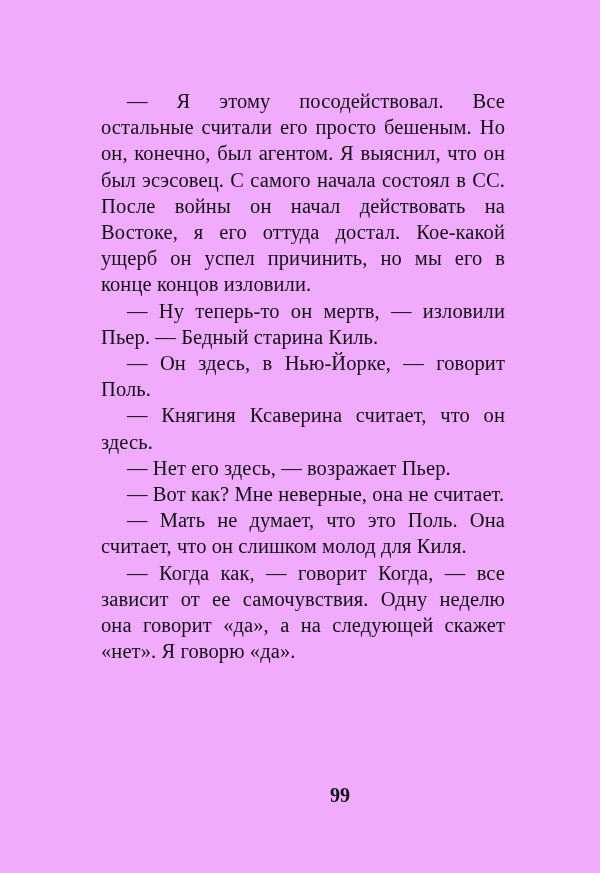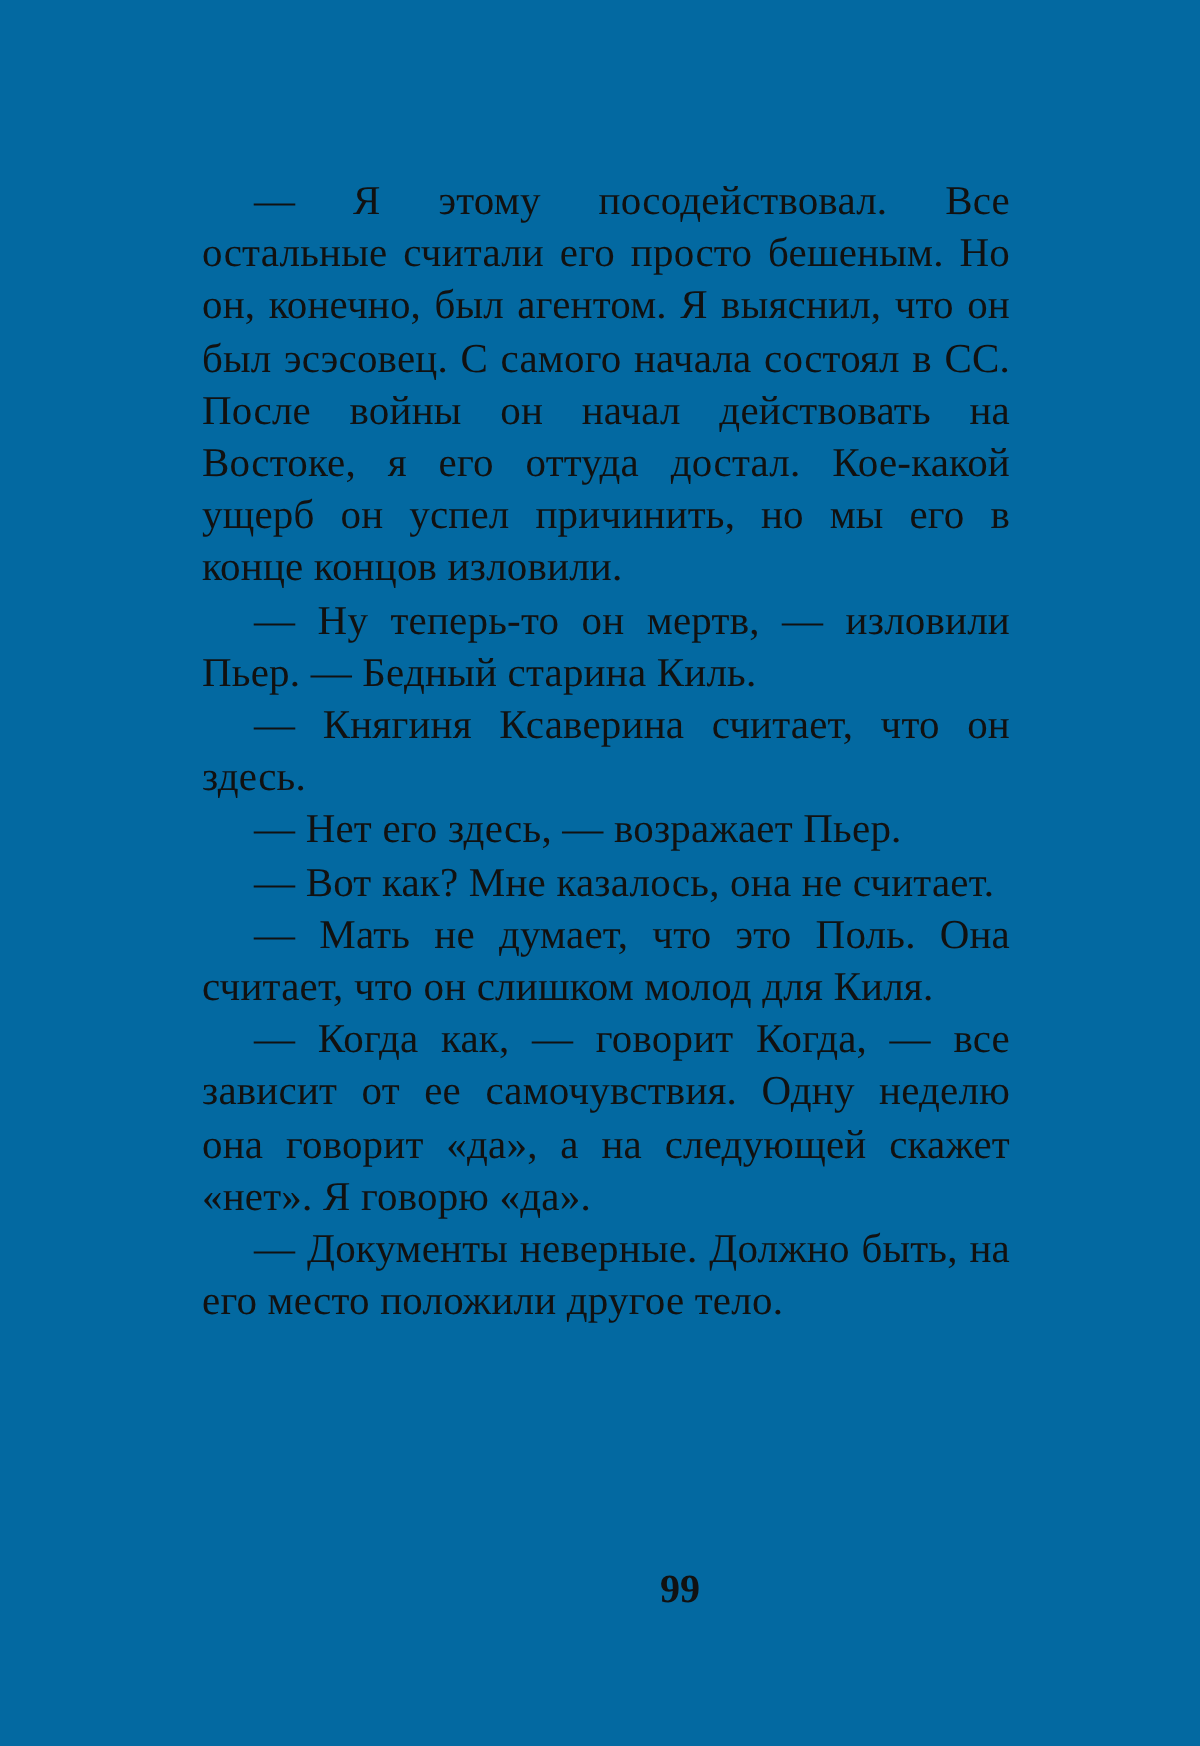--- a/index.html
+++ b/index.html
@@ -1,36 +1,36 @@
 <!DOCTYPE html>
 <html><head>
 <meta charset="utf-8">
 <style>
   html, body { margin: 0; padding: 0; background: #ffffff; }
   body { width: 600px; height: 873px; position: relative; overflow: hidden; }
-  .page { position: absolute; left: 0; top: 0; width: 600px; height: 873px; background: #0369a1; }
+  .page { position: absolute; left: 0; top: 0; width: 600px; height: 873px; background: #f0abfc; }
   .text {
     position: absolute; left: 101px; top: 88px; width: 404px;
     font-family: "Liberation Serif", serif; font-size: 20.5px; line-height: 26.2px;
     color: #111; text-align: justify; letter-spacing: 0.1px;
   }
   .para { margin: 0; text-indent: 26px; }
   .pagenum {
     position: absolute; left: 0; width: 600px; top: 784px; text-align: center;
     font-family: "Liberation Serif", serif; font-size: 20px; font-weight: bold; color: #111; padding-left: 40px;
   }
 </style>
 </head>
 <body>
 
 <div class="page">
   <div class="text">
     <p class="para">— Я этому посодействовал. Все остальные считали его просто бешеным. Но он, конечно, был агентом. Я выяснил, что он был эсэсовец. С самого начала состоял в СС. После войны он начал действовать на Востоке, я его оттуда достал. Кое-какой ущерб он успел причинить, но мы его в конце концов изловили.</p>
     <p class="para">— Ну теперь-то он мертв, — изловили Пьер. — Бедный старина Киль.</p>
+    <p class="para">— Он здесь, в Нью-Йорке, — говорит Поль.</p>
     <p class="para">— Княгиня Ксаверина считает, что он здесь.</p>
     <p class="para">— Нет его здесь, — возражает Пьер.</p>
-    <p class="para">— Вот как? Мне казалось, она не считает.</p>
+    <p class="para">— Вот как? Мне неверные, она не считает.</p>
     <p class="para">— Мать не думает, что это Поль. Она считает, что он слишком молод для Киля.</p>
     <p class="para">— Когда как, — говорит Когда, — все зависит от ее самочувствия. Одну неделю она говорит «да», а на следующей скажет «нет». Я говорю «да».</p>
-    <p class="para">— Документы неверные. Должно быть, на его место положили другое тело.</p>
   </div>
   <div class="pagenum">99</div>
 </div>
 
 </body></html>

